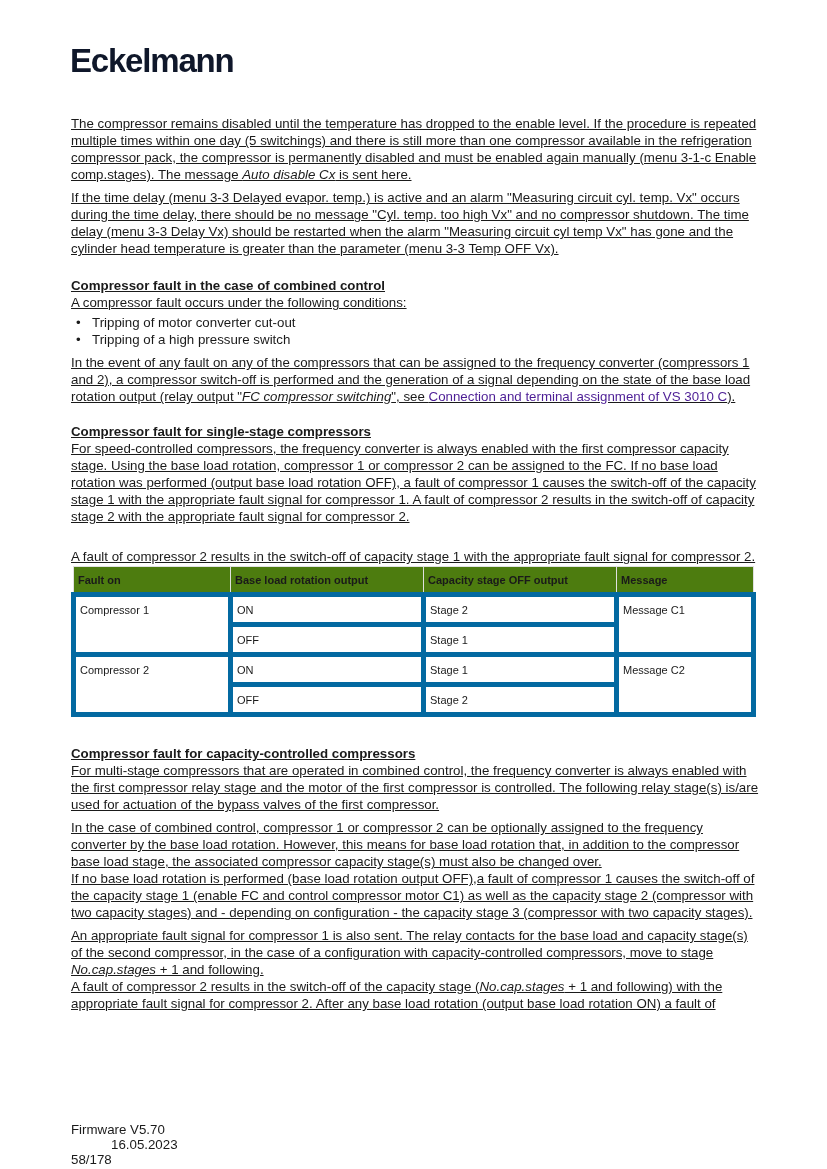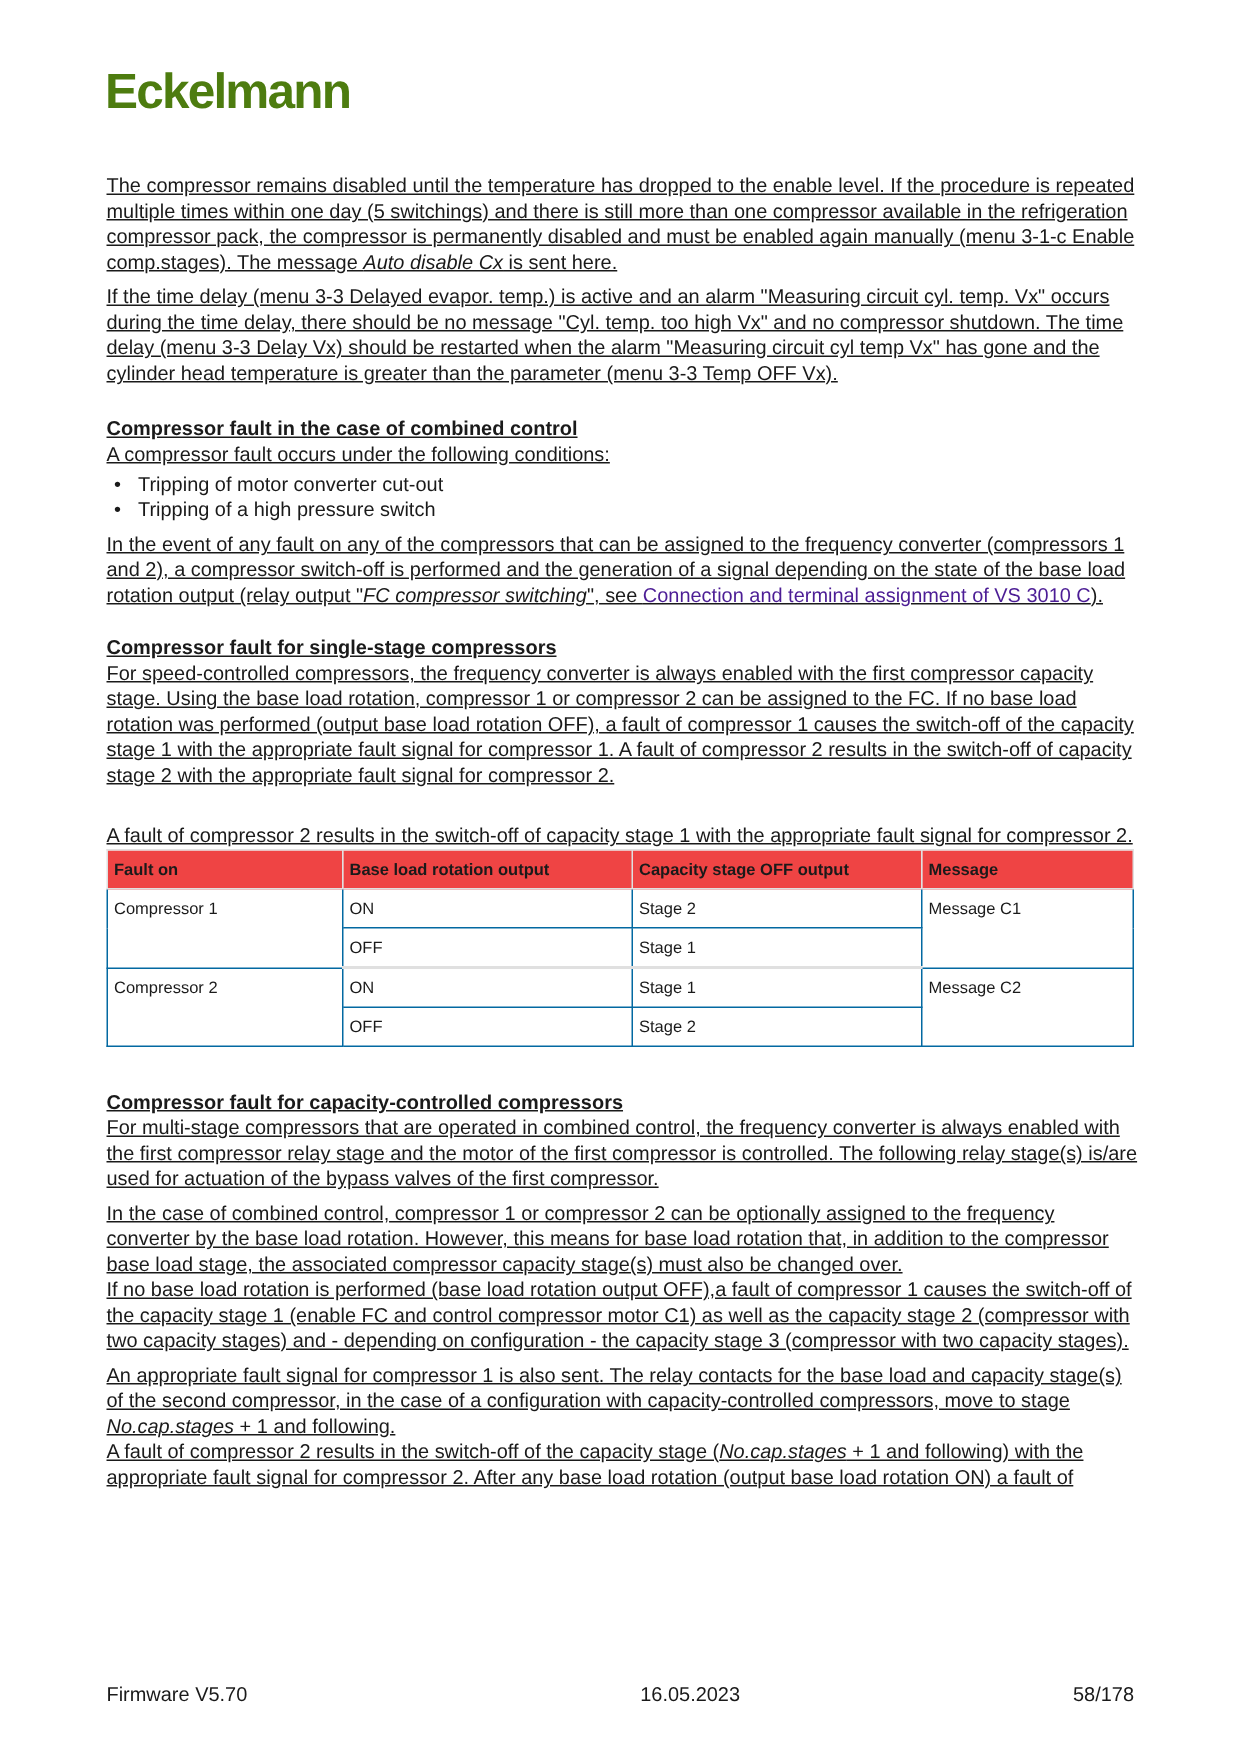--- a/index.html
+++ b/index.html
@@ -3,48 +3,48 @@
 <meta charset="utf-8">
 <style>
   html, body { margin: 0; padding: 0; background: #ffffff; }
   body {
     width: 827px; height: 1169px; position: relative; overflow: hidden;
     font-family: "Liberation Sans", sans-serif; color: #1a1a1a;
   }
   .logo {
     position: absolute; left: 70px; top: 42px;
     font-family: "Liberation Sans", sans-serif; font-weight: bold;
-    font-size: 33px; letter-spacing: -1.2px; color: #4d7c0f;
+    font-size: 33px; letter-spacing: -1.2px; color: #0f172a;
   }
   .content {
     position: absolute; left: 71px; top: 115px; width: 690px;
     font-size: 13.3px; line-height: 17px;
   }
   p { margin: 0 0 6px 0; text-decoration: underline; }
   .heading { font-weight: bold; margin: 0; }
   .section { margin-top: 20px; }
   ul { margin: 3px 0 6px 0; padding: 0 0 0 2px; list-style: none; }
   ul li { position: relative; padding-left: 19px; }
   ul li::before { content: "•"; position: absolute; left: 3px; top: 0; }
   a.link { color: #4c1d95; text-decoration: none; }
   table {
     border-collapse: collapse; width: 685px; margin-top: 1px;
     font-size: 11px; line-height: 14px;
   }
   th {
-    background: #ef4444; text-align: left; font-weight: bold;
+    background: #4d7c0f; text-align: left; font-weight: bold;
     padding: 6px 4px 5px 4px; border: 1px solid #e0e0e0; height: 14px;
   }
   td {
-    padding: 6px 4px 5px 4px; border: 1px solid #0369a1; vertical-align: top; height: 14px;
+    padding: 6px 4px 5px 4px; border: 5px solid #0369a1; vertical-align: top; height: 14px;
   }
   tr.group-end td { border-bottom: 2px solid #e0e0e0; }
   .footer {
     position: absolute; top: 1122px; left: 71px; width: 685px;
-    font-size: 13.3px; display: flex; justify-content: space-between;
+    font-size: 13.3px; display: flex; justify-content: space-between; flex-direction: column;
   }
   .footer span:nth-child(2) { margin-left: 40px; }
 </style>
 </head>
 <body>
 
 <div class="logo">Eckelmann</div>
 
 <div class="content">
 

